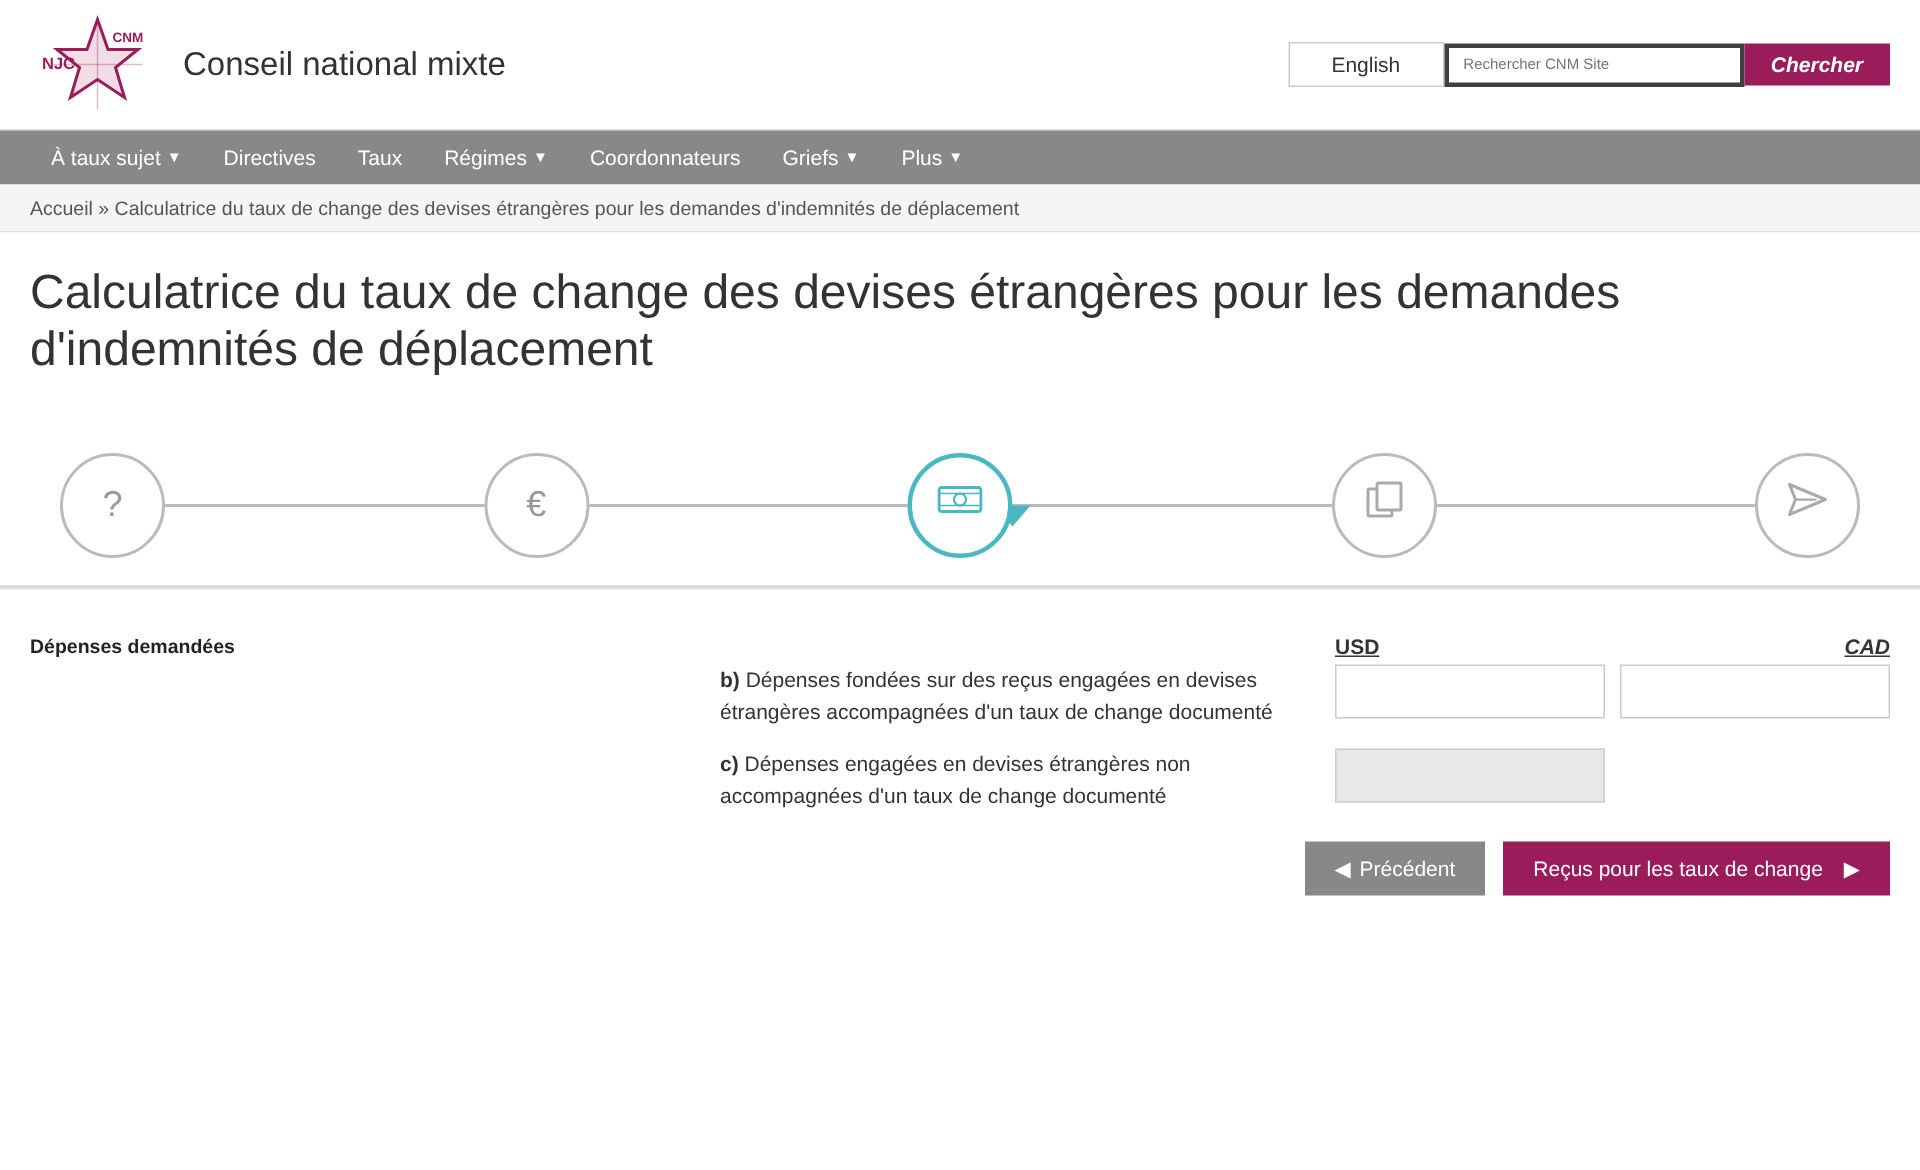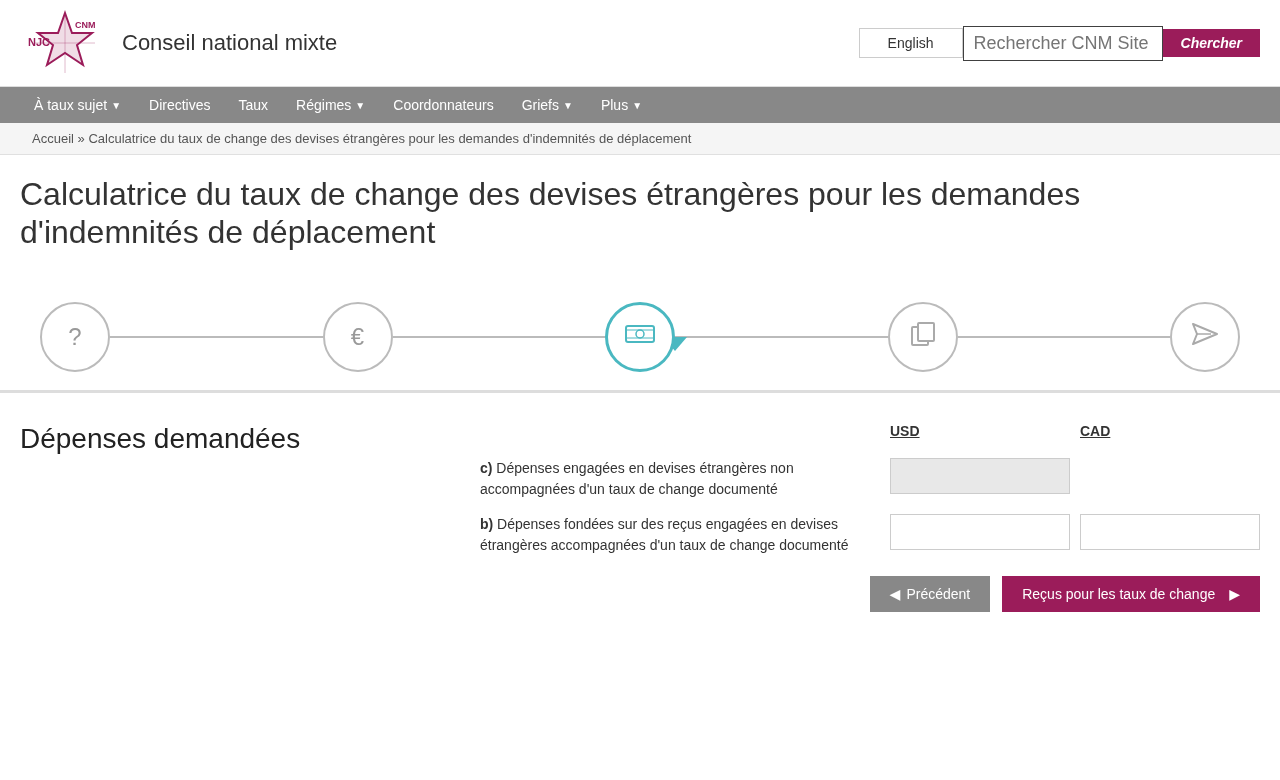--- a/index.html
+++ b/index.html
@@ -35,23 +35,23 @@
     }
     .lang-btn {
       border: 1px solid #ccc;
       background: #fff;
       padding: 6px 28px;
       font-size: 14px;
       cursor: pointer;
       color: #333;
     }
     .search-input {
-      border: 1px solid #404040;
+      border: 3px solid #404040;
       padding: 6px 10px;
-      font-size: 18px;
+      font-size: 10px;
       width: 200px;
       outline: none;
       color: #999;
     }
     .search-btn {
       background: #9b1c5a;
       color: #fff;
       border: none;
       padding: 6px 18px;
       font-size: 14px;
@@ -74,21 +74,21 @@
       cursor: pointer;
       display: flex;
       align-items: center;
       gap: 4px;
       white-space: nowrap;
     }
     .nav-arrow { font-size: 10px; }
 
     
     .breadcrumb {
-      padding: 8px 32px;
+      padding: 8px 20px;
       font-size: 13px;
       color: #555;
       background: #f5f5f5;
       border-bottom: 1px solid #e0e0e0;
     }
     .breadcrumb a { color: #555; text-decoration: none; }
 
     
     .page-title-area {
       padding: 20px 20px 30px;
@@ -164,49 +164,49 @@
     .main-content {
       padding: 30px 20px 30px;
       background: #fff;
     }
     .content-grid {
       display: grid;
       grid-template-columns: 420px 1fr;
       gap: 40px;
     }
     .left-panel h2 {
-      font-size: 28px;
-      font-weight: 400;
+      font-size: 13px;
+      font-weight: 700;
       margin-bottom: 14px;
       color: #222;
     }
     .left-panel p {
       font-size: 14px;
       color: #555;
       line-height: 1.6;
     }
 
     .right-panel {
       flex: 1;
     }
     .currency-headers {
       display: grid;
       grid-template-columns: 1fr 180px 180px;
       gap: 10px;
-      margin-bottom: 19px;
+      margin-bottom: 4px;
       padding-left: 0;
     }
     .currency-header {
       font-size: 14px;
       font-weight: bold;
       color: #333;
       text-decoration: underline;
     }
     .currency-header.usd { grid-column: 2; text-align: left; }
-    .currency-header.cad { grid-column: 3; text-align: left; }
+    .currency-header.cad { grid-column: 3; text-align: right; font-style: italic; }
 
     .form-row {
       display: grid;
       grid-template-columns: 1fr 180px 180px;
       gap: 10px;
       align-items: start;
       margin-bottom: 14px;
     }
     .form-label {
       font-size: 14px;
@@ -396,32 +396,32 @@
 
       <div class="currency-headers">
         <div></div>
         <div class="currency-header usd">USD</div>
         <div class="currency-header cad">CAD</div>
       </div>
 
 
       <div class="form-row">
         <div class="form-label">
+          <strong>b) </strong><span>Dépenses fondées sur des reçus engagées en devises étrangères accompagnées d'un taux de change documenté</span>
+        </div>
+        <input class="form-input" type="text" value="" style="">
+        <input class="form-input" type="text" value="" style="">
+      </div>
+
+      <div class="form-row">
+        <div class="form-label">
           <strong>c) </strong><span>Dépenses engagées en devises étrangères non accompagnées d'un taux de change documenté</span>
         </div>
         <input class="form-input disabled" type="text" disabled="" value="" style="">
         <div></div>
-      </div>
-
-      <div class="form-row">
-        <div class="form-label">
-          <strong>b) </strong><span>Dépenses fondées sur des reçus engagées en devises étrangères accompagnées d'un taux de change documenté</span>
-        </div>
-        <input class="form-input" type="text" value="" style="">
-        <input class="form-input" type="text" value="" style="">
       </div>
 
       <div class="btn-row">
         <button class="btn-prev">
           <span>◀</span>
           <span>Précédent</span>
         </button>
         <button class="btn-next">
           <span>Reçus pour les taux de change</span>
           <span>▶</span>

